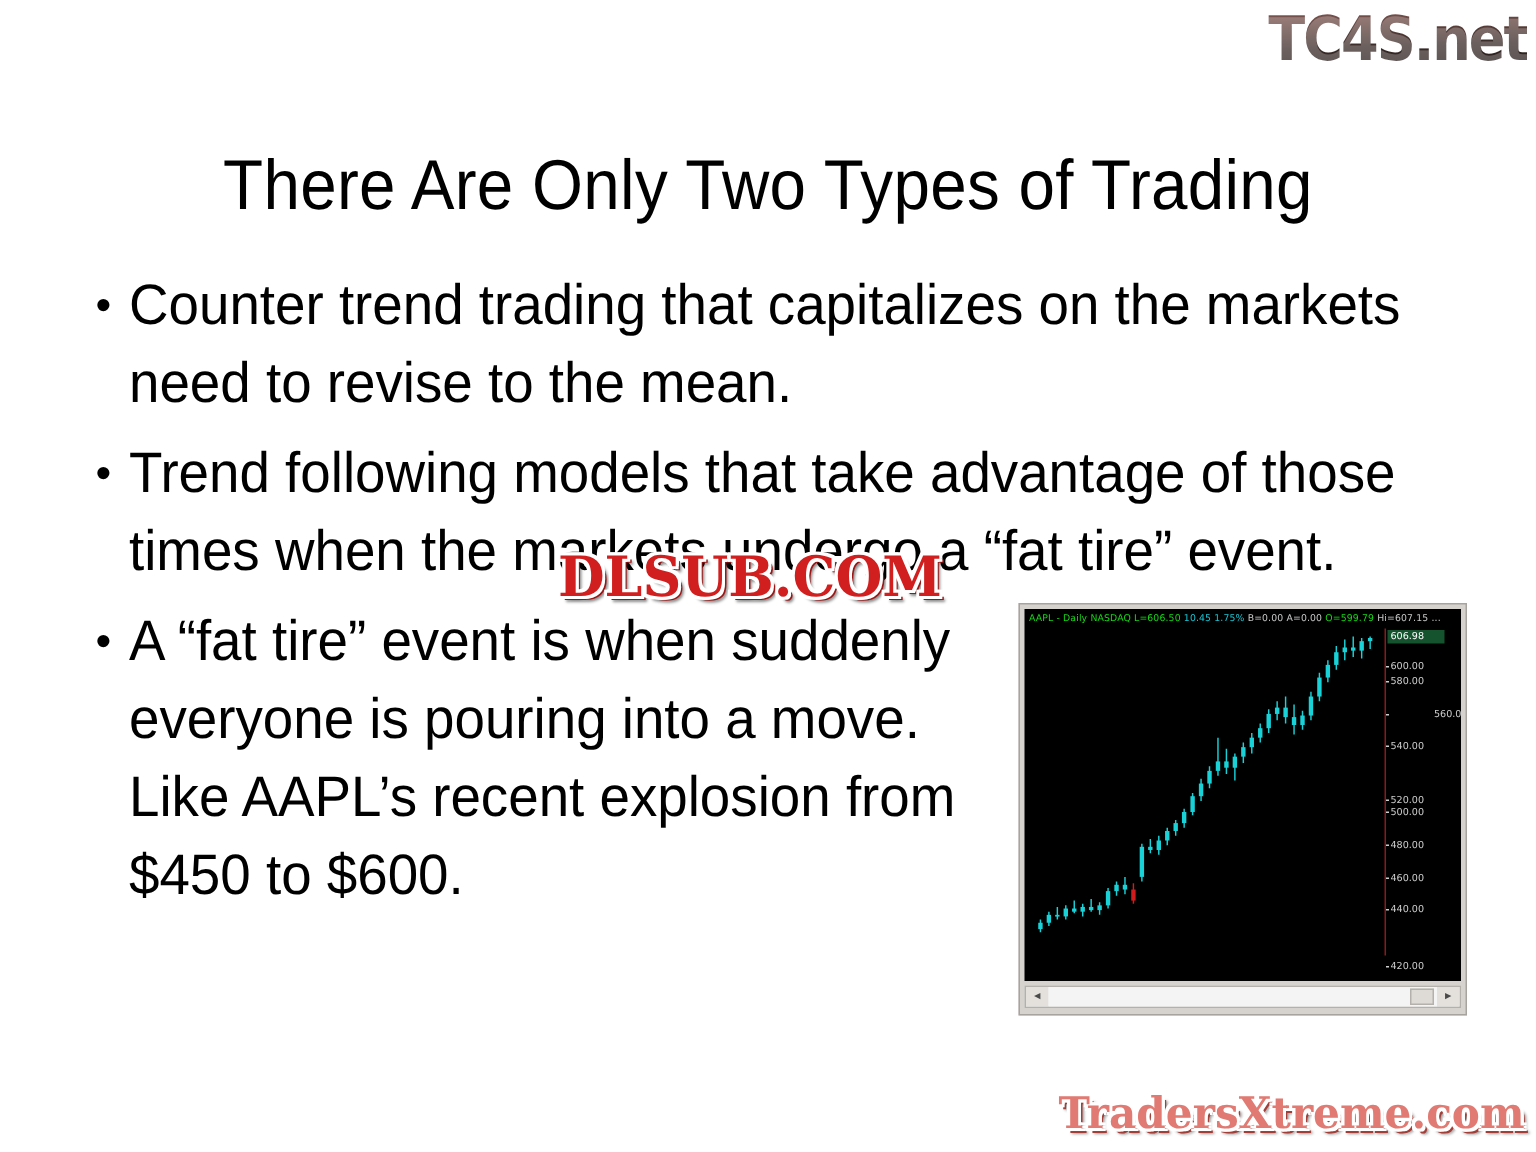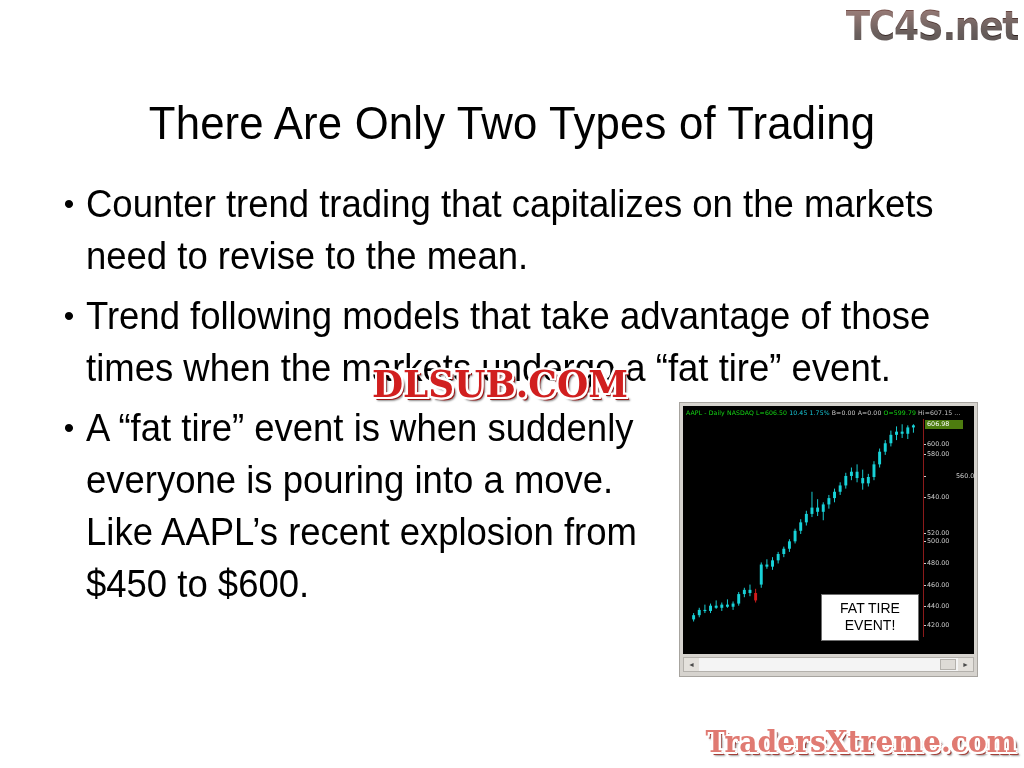--- a/index.html
+++ b/index.html
@@ -168,21 +168,21 @@
     left: -3px;
     top: 3px;
     width: 2px;
     height: 1px;
     background: #cfcfcf;
   }
   #last-price-tag {
     position: absolute;
     left: 1px;
     width: 38px;
-    background: #4d7c0f;
+    background: #14532d;
     color: #ffffff;
     font-size: 6.4px;
     font-family: "DejaVu Sans", sans-serif;
     text-align: left;
     padding-left: 2px;
     line-height: 9px;
     height: 9px;
     box-sizing: border-box;
   }
 
@@ -391,38 +391,34 @@
           <rect x="211.273" y="16.349999999999998" width="3.0290000000000004" height="8.720000000000002" fill="#18d2d8"></rect>
           <line x1="218.6125" x2="218.6125" y1="7.630000000000001" y2="21.8" stroke="#18d2d8" stroke-width="1"></line>
           <rect x="217.098" y="13.08" width="3.0290000000000004" height="3.269999999999998" fill="#18d2d8"></rect>
           <line x1="224.4375" x2="224.4375" y1="5.45" y2="19.62" stroke="#18d2d8" stroke-width="1"></line>
           <rect x="222.923" y="13.08" width="3.0290000000000004" height="2.1800000000000015" fill="#18d2d8"></rect>
           <line x1="230.2625" x2="230.2625" y1="6.54" y2="20.71" stroke="#18d2d8" stroke-width="1"></line>
           <rect x="228.748" y="8.72" width="3.0290000000000004" height="6.540000000000001" fill="#18d2d8"></rect>
           <line x1="236.0875" x2="236.0875" y1="5.45" y2="14.17" stroke="#18d2d8" stroke-width="1"></line>
           <rect x="234.573" y="6.54" width="3.0290000000000004" height="2.1800000000000006" fill="#18d2d8"></rect>
         </svg>
-      <div id="fat-tire-callout">
-        <div>FAT TIRE</div>
-        <div>EVENT!</div>
-      </div>
     </div>
 
     <div id="price-axis">
         <div id="last-price-tag" style="top: 1.4718px;">606.98</div>
         <div class="price-tick" style="top: 10.08px; margin-top: 12px;">600.00</div>
         <div class="price-tick" style="top: 31.88px;">580.00</div>
         <div class="price-tick" style="top: 53.68px; padding-left: 29px;">560.00</div>
         <div class="price-tick" style="top: 75.48px;">540.00</div>
         <div class="price-tick" style="top: 88px; margin-top: 23px;">520.00</div>
         <div class="price-tick" style="top: 119.08px;">500.00</div>
         <div class="price-tick" style="top: 140.88px;">480.00</div>
         <div class="price-tick" style="top: 162.68px;">460.00</div>
         <div class="price-tick" style="top: 184.48px;">440.00</div>
-        <div class="price-tick" style="top: 203px;">420.00</div>
+        <div class="price-tick" style="top: 222px;">420.00</div>
       </div>
 
   </div>
 
   <div id="chart-scrollbar">
     <div class="scroll-arrow">◄</div>
     <div id="scroll-track">
       <div id="scroll-thumb"></div>
     </div>
     <div class="scroll-arrow">►</div>

